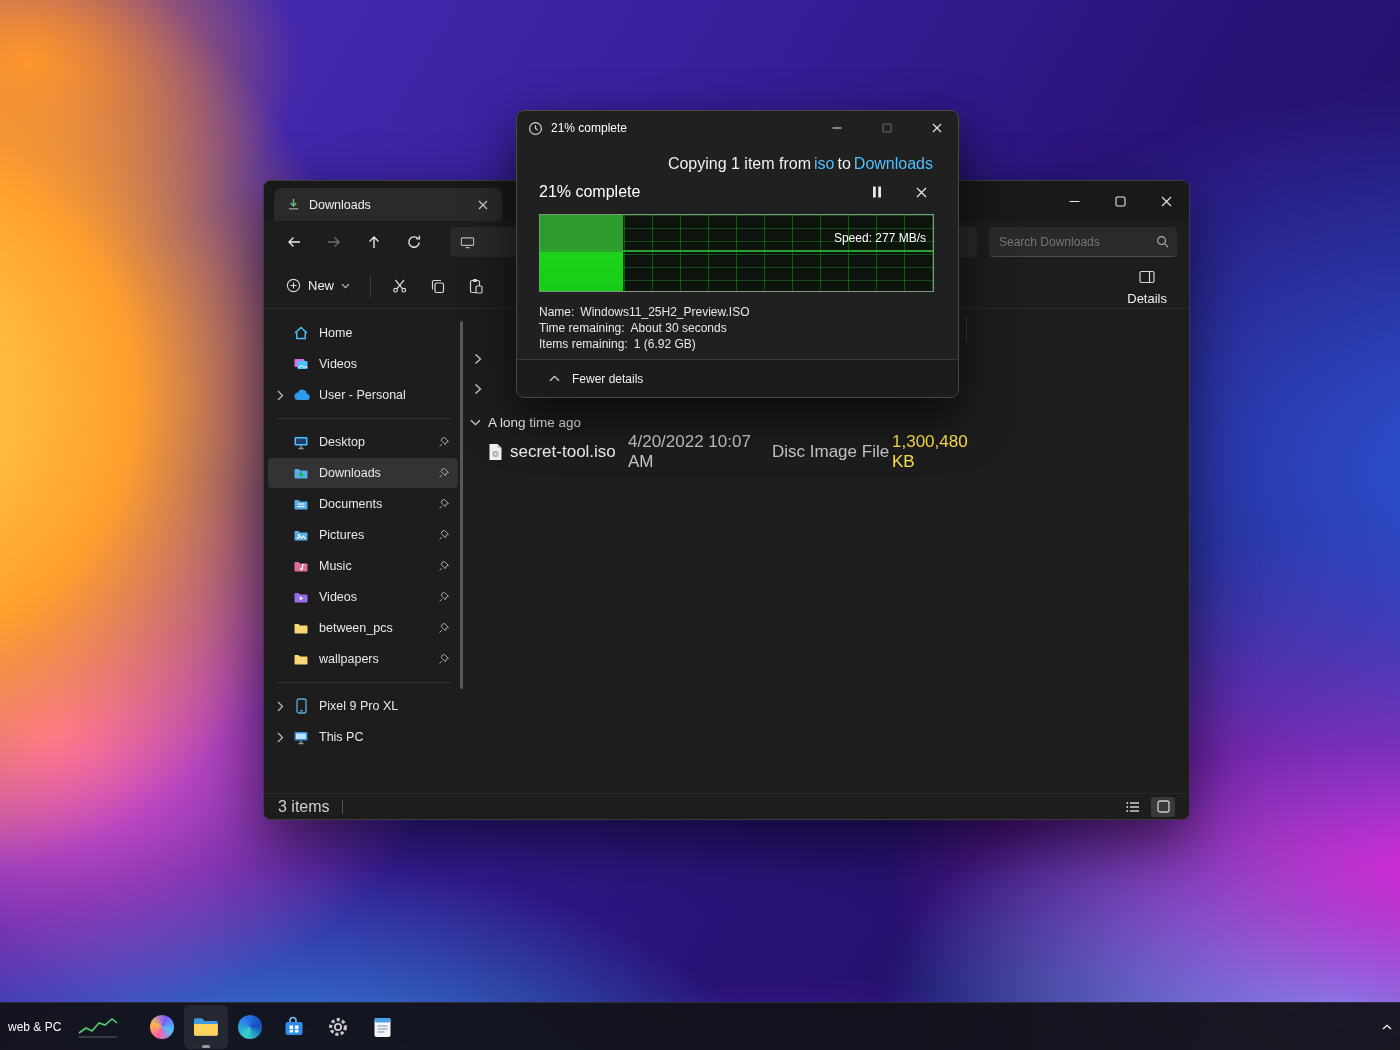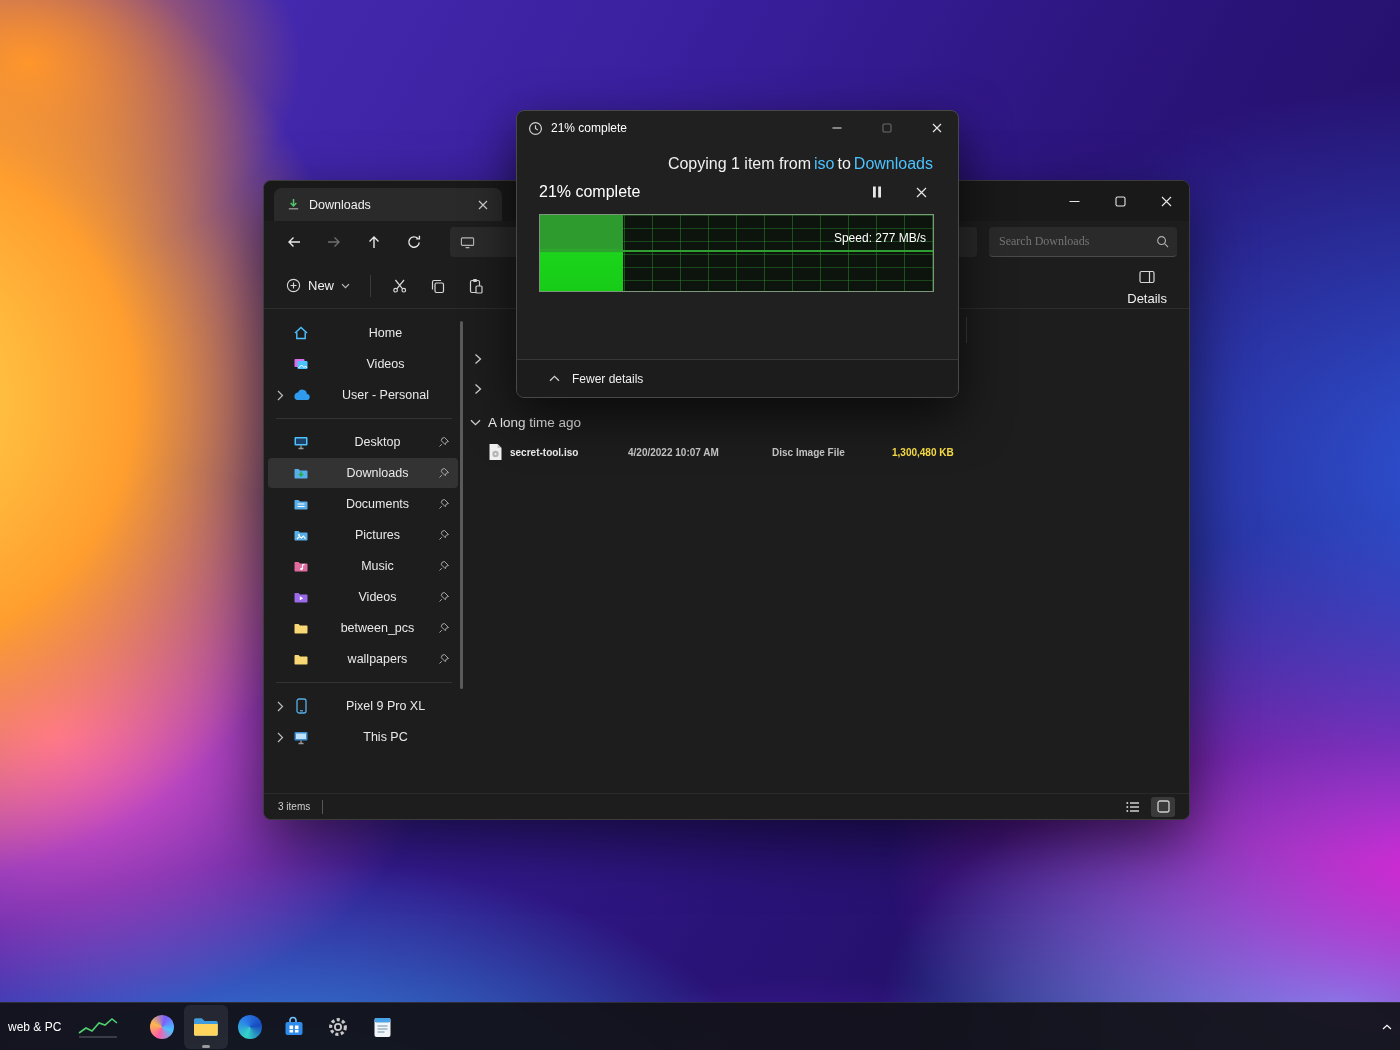--- a/index.html
+++ b/index.html
@@ -26,52 +26,52 @@
   .xtab { width:228px; height:33px; background:#2a2a2a; border-radius:8px 8px 0 0; display:flex; align-items:center; gap:8px; padding:0 8px 0 12px; }
   .xtab-title { font-size:12.5px; color:#f0f0f0; flex:1; }
   .xtab-close { width:22px; height:22px; border-radius:4px; display:flex; align-items:center; justify-content:center; }
   .wctrls { position:absolute; right:0; top:0; height:40px; display:flex; }
   .wbtn { width:46px; height:40px; display:flex; align-items:center; justify-content:center; }
 
   .xnav { height:42px; display:flex; align-items:center; padding:0 12px; gap:4px; background:#1d1d1d; }
   .navbtn { width:36px; height:32px; display:flex; align-items:center; justify-content:center; border-radius:4px; }
   .addr { flex:1; height:30px; margin:0 8px 0 14px; background:#2a2a2a; border-radius:4px; display:flex; align-items:center; padding:0 10px; }
   .searchbox { width:188px; height:30px; background:#2a2a2a; border-radius:4px; display:flex; align-items:center; padding:0 8px 0 10px; border-bottom:1px solid #4a4a4a; }
-  .searchbox input { flex:1; background:transparent; border:none; outline:none; color:#b8b8b8; font-size:12px; font-family:Liberation Serif, serif; }
+  .searchbox input { flex:1; background:transparent; border:none; outline:none; color:#b8b8b8; font-size:12px; font-family:Liberation Sans, sans-serif; }
 
   .xtoolbar { height:46px; display:flex; align-items:center; padding:0 12px; border-bottom:1px solid #2c2c2c; background:#1d1d1d; }
   .btn-new { display:flex; align-items:center; gap:7px; height:32px; padding:0 10px; border-radius:4px; color:#f0f0f0; font-size:13px; }
   .tb-div { width:1px; height:22px; background:#3a3a3a; margin:0 10px; }
   .tbbtn { width:38px; height:32px; display:flex; align-items:center; justify-content:center; border-radius:4px; }
   .btn-details { margin-left:auto; display:flex; align-items:center; gap:7px; height:32px; padding:0 10px; border-radius:4px; color:#f0f0f0; font-size:13px;flex-direction:column; }
 
   .xbody { position:relative; display:flex; height:486px; }
   .sidebar { position:relative; width:200px; padding-top:8px; flex:none; }
-  .srow { display:flex; align-items:center; height:30px; margin:1px 6px 1px 4px; border-radius:4px; padding-right:6px;text-align:center; }
+  .srow { display:flex; align-items:center; height:30px; margin:1px 6px 1px 4px; border-radius:4px; padding-right:6px; }
   .srow.selected { background:#333333; }
   .s-chev { width:24px; display:flex; justify-content:center; flex:none; }
   .s-ic { width:18px; display:flex; justify-content:center; flex:none; margin-right:9px; }
   .s-label { font-size:12.5px; color:#e9e9e9; flex:1; white-space:nowrap; overflow:hidden; }
   .s-pin { width:16px; display:flex; justify-content:center; flex:none; }
   .s-sep { height:1px; background:#333; margin:8px 12px; }
   .sbar-track { position:absolute; right:1px; top:12px; width:3px; height:368px; background:#5a5a5a; border-radius:2px; }
 
   .xmain { position:relative; flex:1; }
   .col-sep { position:absolute; left:502px; top:8px; width:1px; height:26px; background:#3a3a3a; }
   .grp-collapsed { position:absolute; left:10px; display:flex; align-items:center; height:24px; }
   .grp-header { position:absolute; left:6px; top:100px; display:flex; align-items:center; gap:7px; height:26px; color:#f0f0f0; font-size:13.5px; }
-  .file-row { position:absolute; left:0; right:8px; top:128px; height:30px; display:flex; align-items:center; padding-left:24px; border-radius:4px; font-size:10px;font-weight:bold; }
+  .file-row { position:absolute; left:0; right:8px; top:128px; height:30px; display:flex; align-items:center; padding-left:24px; border-radius:4px; font-size:17px; }
   .f-ic { width:22px; flex:none; display:flex; }
   .f-name { width:118px; color:#f0f0f0; flex:none; white-space:nowrap; }
   .f-date { width:144px; color:#c9c9c9; flex:none; }
   .f-type { width:120px; color:#c9c9c9; flex:none; }
   .f-size { width:92px; color:#fde047; flex:none; text-align:left; }
 
   .statusbar { position:absolute; left:0; right:0; bottom:0; height:26px; display:flex; align-items:center; padding:0 14px; gap:12px; background:#1d1d1d; border-top:1px solid #2a2a2a; }
-  .st-count { font-size:10px; color:#cfcfcf; }
+  .st-count { font-size:16px; color:#cfcfcf; }
   .st-div { width:1px; height:14px; background:#555; }
   .st-views { margin-left:auto; display:flex; gap:6px; }
   .stbtn { width:24px; height:20px; display:flex; align-items:center; justify-content:center; border-radius:3px; }
   .stbtn.active { background:#3a3a3a; }
 
   
   .cdlg { position:absolute; left:516px; top:110px; width:443px; height:288px; background:#202020;
           border:1px solid #484848; border-radius:8px; box-shadow:0 18px 50px rgba(0,0,0,.65); z-index:50; overflow:hidden; }
   .cdlg-title { height:34px; display:flex; align-items:center; padding-left:11px; gap:8px; }
   .cdlg-title-text { font-size:12px; color:#fff; flex:1; }
@@ -552,20 +552,25 @@
               <path d="M1 1l9 9M10 1l-9 9" stroke="#e8e8e8" stroke-width="1.2"></path>
             </svg>
           </span>
       </div>
       <div class="chart">
         <div class="chart-grid"></div>
         <div class="chart-fill" style="width: 21%;"></div>
         <div class="chart-mid"></div>
         <div class="chart-speed">Speed: 277 MB/s</div>
       </div>
+      <div class="cdetails">
+        <div><span class="dl">Name:</span><span>Windows11_25H2_Preview.ISO</span></div>
+        <div><span class="dl">Time remaining:</span><span>About 30 seconds</span></div>
+        <div><span class="dl">Items remaining:</span><span>1 (6.92 GB)</span></div>
+      </div>
     </div>
     <div class="cdlg-footer">
       <span>
           <svg width="11" height="7" viewBox="0 0 11 7">
             <path d="M1 5.8L5.5 1.3 10 5.8" stroke="#cfcfcf" stroke-width="1.3" fill="none"></path>
           </svg>
         </span>
       <span class="fd-label">Fewer details</span>
     </div>
   </div>

